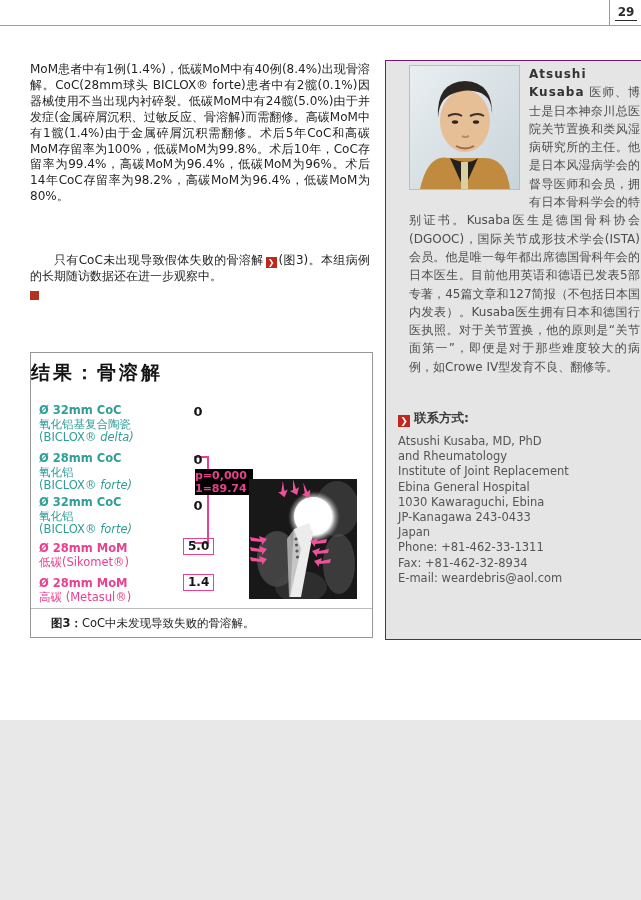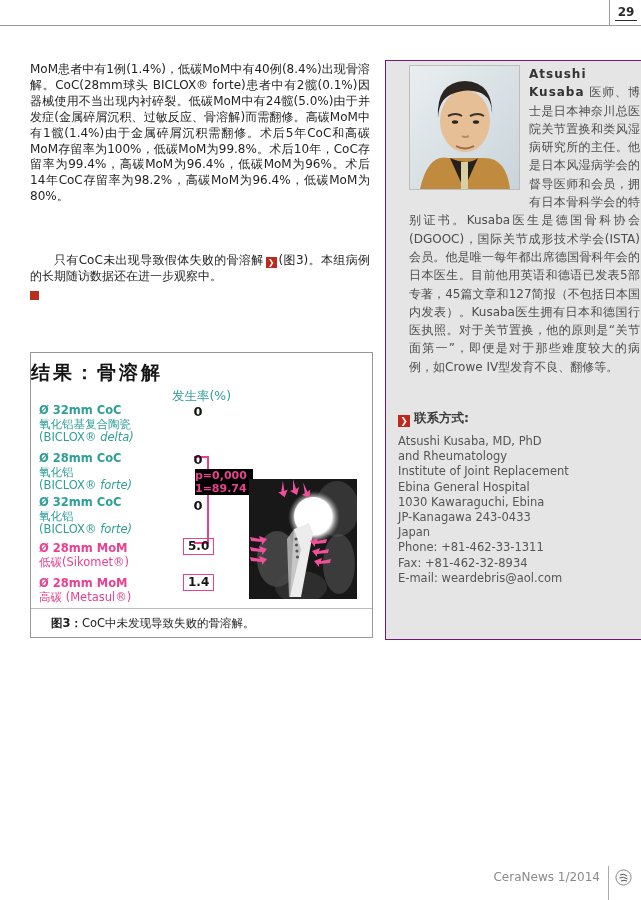--- a/index.html
+++ b/index.html
@@ -1,17 +1,17 @@
 <!DOCTYPE html>
 <html><head>
 <meta charset="utf-8">
 <style>
   html,body{margin:0;padding:0;background:#e8e8e8;}
   .page{
-    position:relative;width:641px;height:900px;background:#ffffff;
+    position:relative;width:641px;height:720px;background:#ffffff;
     font-family:"DejaVu Sans","Liberation Sans",sans-serif;
     overflow:hidden;margin:0 auto;
   }
   
   .top-rule{position:absolute;left:0;top:25px;width:641px;height:1px;background:#9c9c9c;}
   .top-vline{position:absolute;left:609px;top:0;width:1px;height:25px;background:#9c9c9c;}
   .page-number{
     position:absolute;left:615px;top:4px;width:22px;text-align:center;
     font-size:12px;font-weight:bold;color:#2b2b2b;border-bottom:1px solid #2b2b2b;line-height:16px;
   }
@@ -98,21 +98,20 @@
   <div class="page-number">29</div>
 
   <div class="para para1">MoM患者中有1例(1.4%)，低碳MoM中有40例(8.4%)出现骨溶解。CoC(28mm球头 BICLOX® forte)患者中有2髋(0.1%)因器械使用不当出现内衬碎裂。低碳MoM中有24髋(5.0%)由于并发症(金属碎屑沉积、过敏反应、骨溶解)而需翻修。高碳MoM中有1髋(1.4%)由于金属碎屑沉积需翻修。术后5年CoC和高碳MoM存留率为100%，低碳MoM为99.8%。术后10年，CoC存留率为99.4%，高碳MoM为96.4%，低碳MoM为96%。术后14年CoC存留率为98.2%，高碳MoM为96.4%，低碳MoM为80%。</div>
   <div class="para para2">
     <span>只有CoC未出现导致假体失败的骨溶解</span><span class="inline-chev">❯</span><span>(图3)。本组病例的长期随访数据还在进一步观察中。</span>
   </div>
   <div class="end-marker"></div>
 
   <div class="figure-box">
     <div class="fig-title">结果：骨溶解</div>
-    <div class="fig-subtitle">发生率(%)</div>
 
     <svg class="fig-svg" viewBox="0 0 341 284">
       <path d="M163,104 H177 V190 H163" fill="none" stroke="#e8418f" stroke-width="2"></path>
     </svg>
 
     <div class="fig-row coc" style="top:51px">
       <div class="size">Ø 32mm CoC</div>
       <div>氧化铝基复合陶瓷</div>
       <div><span>(BICLOX®</span> <span class="variant">delta)</span></div>
     </div>

